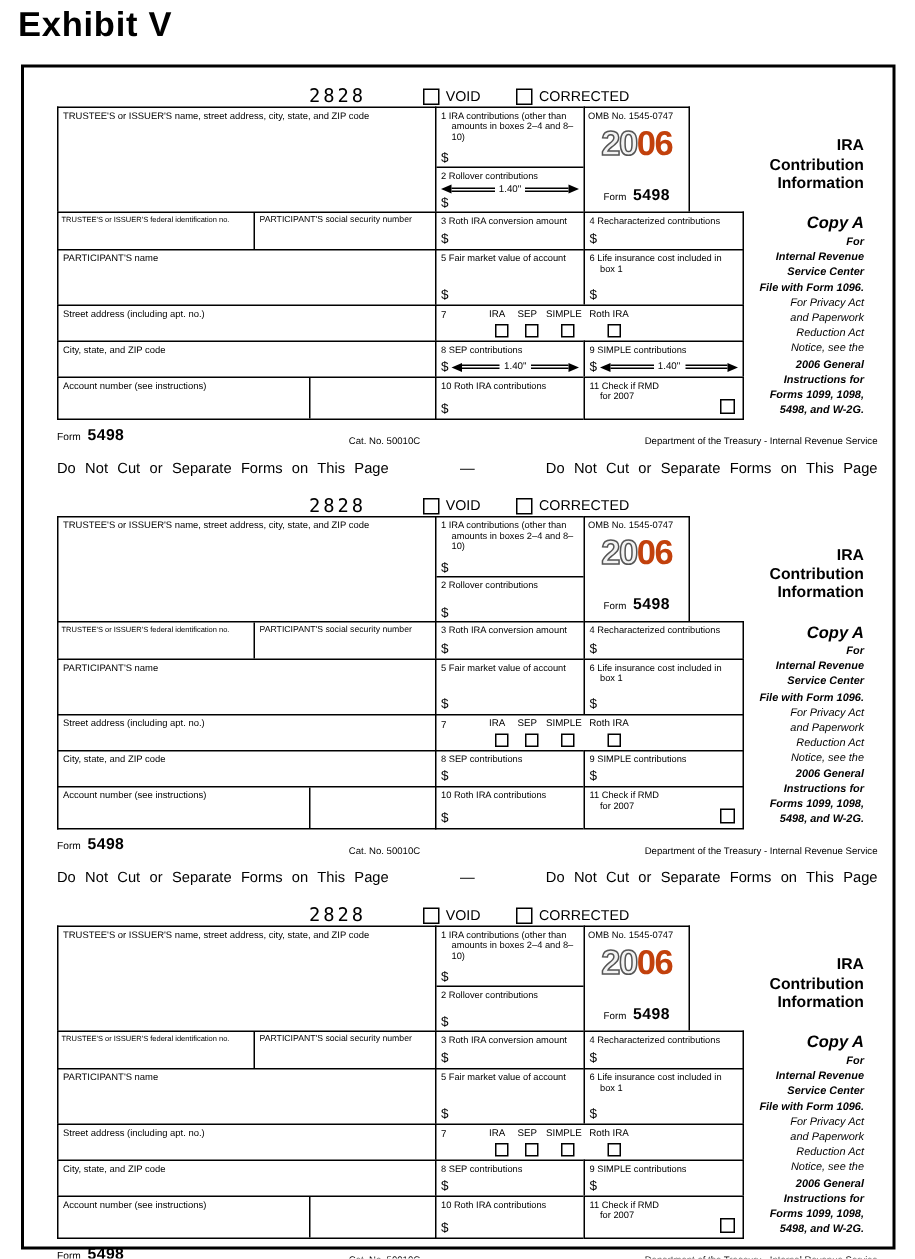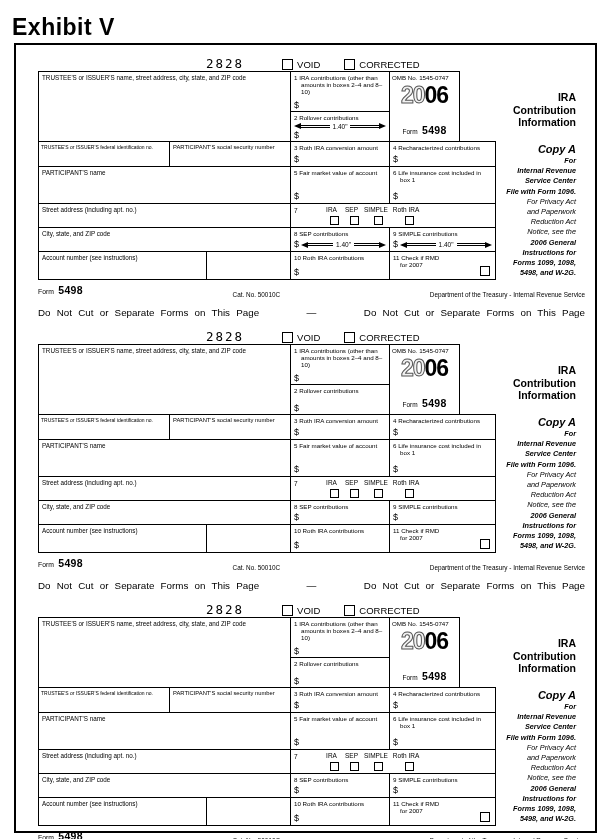--- a/index.html
+++ b/index.html
@@ -4,21 +4,21 @@
 <style>
   * { margin:0; padding:0; box-sizing:border-box; }
   html,body { background:#fff; }
   body {
     width:610px; height:839px; position:relative;
     font-family:"Liberation Sans", sans-serif; color:#000;
     -webkit-font-smoothing:antialiased;
   }
   .pre { white-space:pre-line; }
 
-  .exhibit-title { position:absolute; left:12px; top:14px; font-size:23px; font-weight:bold; letter-spacing:0.5px; }
+  .exhibit-title { position:absolute; left:12px; top:3px; font-size:23px; font-weight:bold; letter-spacing:0.5px; }
 
   .outer-box {
     position:absolute; left:14px; top:43px; width:583px; height:790px;
     border:2px solid #000; padding:10px 10px 0 22px;
   }
 
   .form-block { width:547px; }
 
   
   .code-row { display:flex; align-items:flex-end; height:15px; margin-bottom:1px; }
@@ -36,21 +36,21 @@
   .col-box12 { width:99px; border-left:1px solid #000; border-top:1px solid #000; display:flex; flex-direction:column; }
   .box1 { height:41px; border-bottom:1px solid #000; display:flex; flex-direction:column; justify-content:space-between; padding:2px 3px 1px 3px; }
   .box2 { height:29px; display:flex; flex-direction:column; justify-content:space-between; padding:2px 3px 1px 3px; }
   .box-label { font-size:6.2px; line-height:7px; display:block; padding-left:7px; text-indent:-7px; }
   .dollar { font-size:9px; line-height:9px; }
   .omb-cell { width:71px; border-left:1px solid #000; border-top:1px solid #000; border-right:1px solid #000;
               display:flex; flex-direction:column; padding:2px 2px 3px 2px; }
   .omb-label { font-size:6.2px; line-height:7px; }
   .year { text-align:center; margin-top:3px; font-size:23px; font-weight:bold; line-height:23px; letter-spacing:-1px; }
   .year-outline { color:#f2f2f2; -webkit-text-stroke:1px #555; }
-  .year-bold { color:#000000;text-align:center; }
+  .year-bold { color:#c2410c;text-align:center; }
   .form-num-line { margin-top:auto; text-align:center; }
   .form-word { font-size:6.5px; }
   .form-number { font-size:10.5px; font-weight:bold; letter-spacing:0.3px; }
   .ira-title { flex:1; text-align:right; padding:20px 9px 0 0; font-size:10.5px; font-weight:bold; line-height:12.5px; }
 
   
   .bodygrid { display:grid; width:547px;
     grid-template-columns:252px 99px 107px 89px;
     grid-template-rows:25px 37px 24px 24px 29px; }
   .cell { padding:2px 3px; position:relative; }

